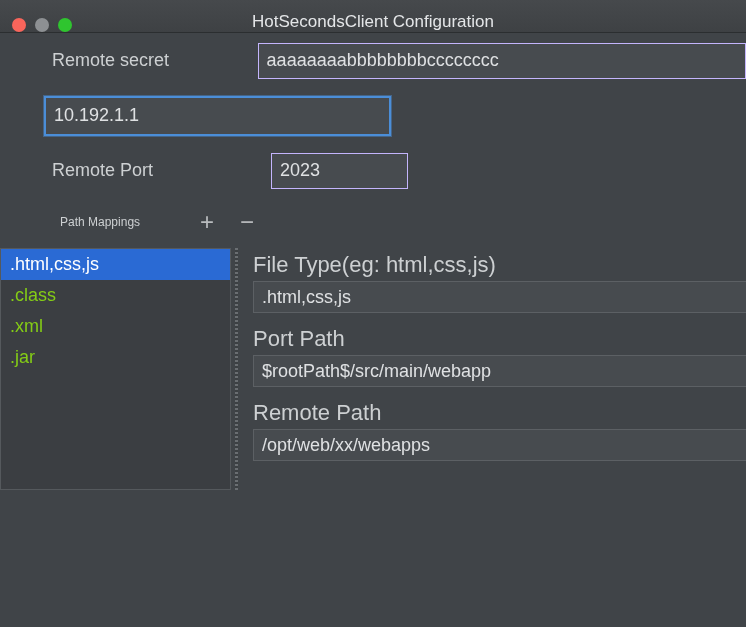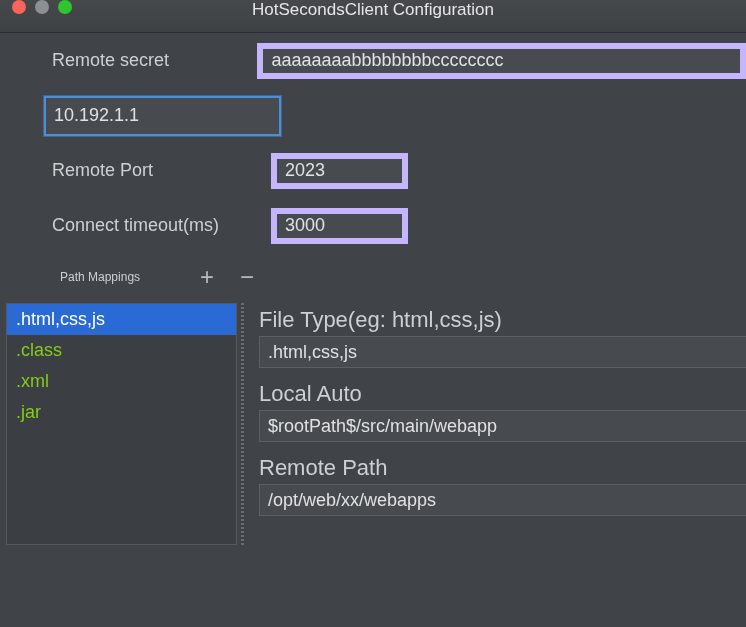--- a/index.html
+++ b/index.html
@@ -22,21 +22,21 @@
     overflow: hidden;
   }
 
   
   .titlebar {
     position: relative;
     height: 32px;
     background: linear-gradient(#46494c, #3e4144);
     border-bottom: 1px solid #2b2e30;
     display: flex;
-    align-items: flex-start;
+    align-items: flex-end;
   }
   .traffic {
     display: flex;
     align-items: center;
     gap: 9px;
     padding-left: 12px;
   }
   .light {
     width: 14px;
     height: 14px;
@@ -71,30 +71,30 @@
     padding-left: 8px;
     box-sizing: border-box;
     font-size: 18px;
     color: #cdd0d2;
     white-space: nowrap;
   }
   .field {
     box-sizing: border-box;
     height: 36px;
     background: #474b4f;
-    border: 6px solid #c4b5fd;
+    border: 1px solid #c4b5fd;
     color: #dfe1e3;
     font-family: "Liberation Sans", sans-serif;
     font-size: 18px;
     padding: 0 8px;
     outline: none;
   }
   .field.wide-secret { width: 519px; }
   .field.ip {
-    width: 237px;
+    width: 347px;
     border: 2px solid #4b8ed8;
     box-shadow: 0 0 0 1px rgba(75,142,216,.45);
     height: 40px;
   }
   .field.small { width: 137px; }
 
   .checkbox {
     width: 20px;
     height: 20px;
     border: 2px solid #696d71;
@@ -125,21 +125,20 @@
   }
   .pm-btn.plus { margin-left: 52px; }
   .pm-btn.minus { margin-left: 10px; }
 
   
   .split {
     position: relative;
     display: flex;
     height: 242px;
     margin-top: 2px;
-    margin-left: 6px;
   }
   .list-panel {
     width: 231px;
     background: #3b3e42;
     border: 1px solid #55595d;
     box-sizing: border-box;
     overflow: hidden;
   }
   .list-item {
     height: 31px;
@@ -217,24 +216,20 @@
 
     <div class="row">
       <input class="field ip" type="text" value="10.192.1.1" style="">
     </div>
 
     <div class="row">
       <div class="label">Remote Port</div>
       <input class="field small" type="text" value="2023" style="">
     </div>
 
-    <div class="row">
-      <div class="label">Connect timeout(ms)</div>
-      <input class="field small" type="text" value="3000" style="">
-    </div>
 
 
     <div class="pm-row">
       <div class="pm-label">Path Mappings</div>
       <div class="pm-btn plus">+</div>
       <div class="pm-btn minus">−</div>
     </div>
 
   </div>
 
@@ -246,21 +241,21 @@
       <div class="list-item">.xml</div>
       <div class="list-item">.jar</div>
     </div>
 
     <div class="splitter"></div>
 
     <div class="detail-panel">
       <div class="detail-label">File Type(eg: html,css,js)</div>
       <input class="detail-field" type="text" value=".html,css,js" style="">
 
-      <div class="detail-label">Local Auto</div>
+      <div class="detail-label">Port Path</div>
       <input class="detail-field" type="text" value="$rootPath$/src/main/webapp" style="">
 
       <div class="detail-label">Remote Path</div>
       <input class="detail-field" type="text" value="/opt/web/xx/webapps" style="">
     </div>
 
   </div>
 
 </div>
 

